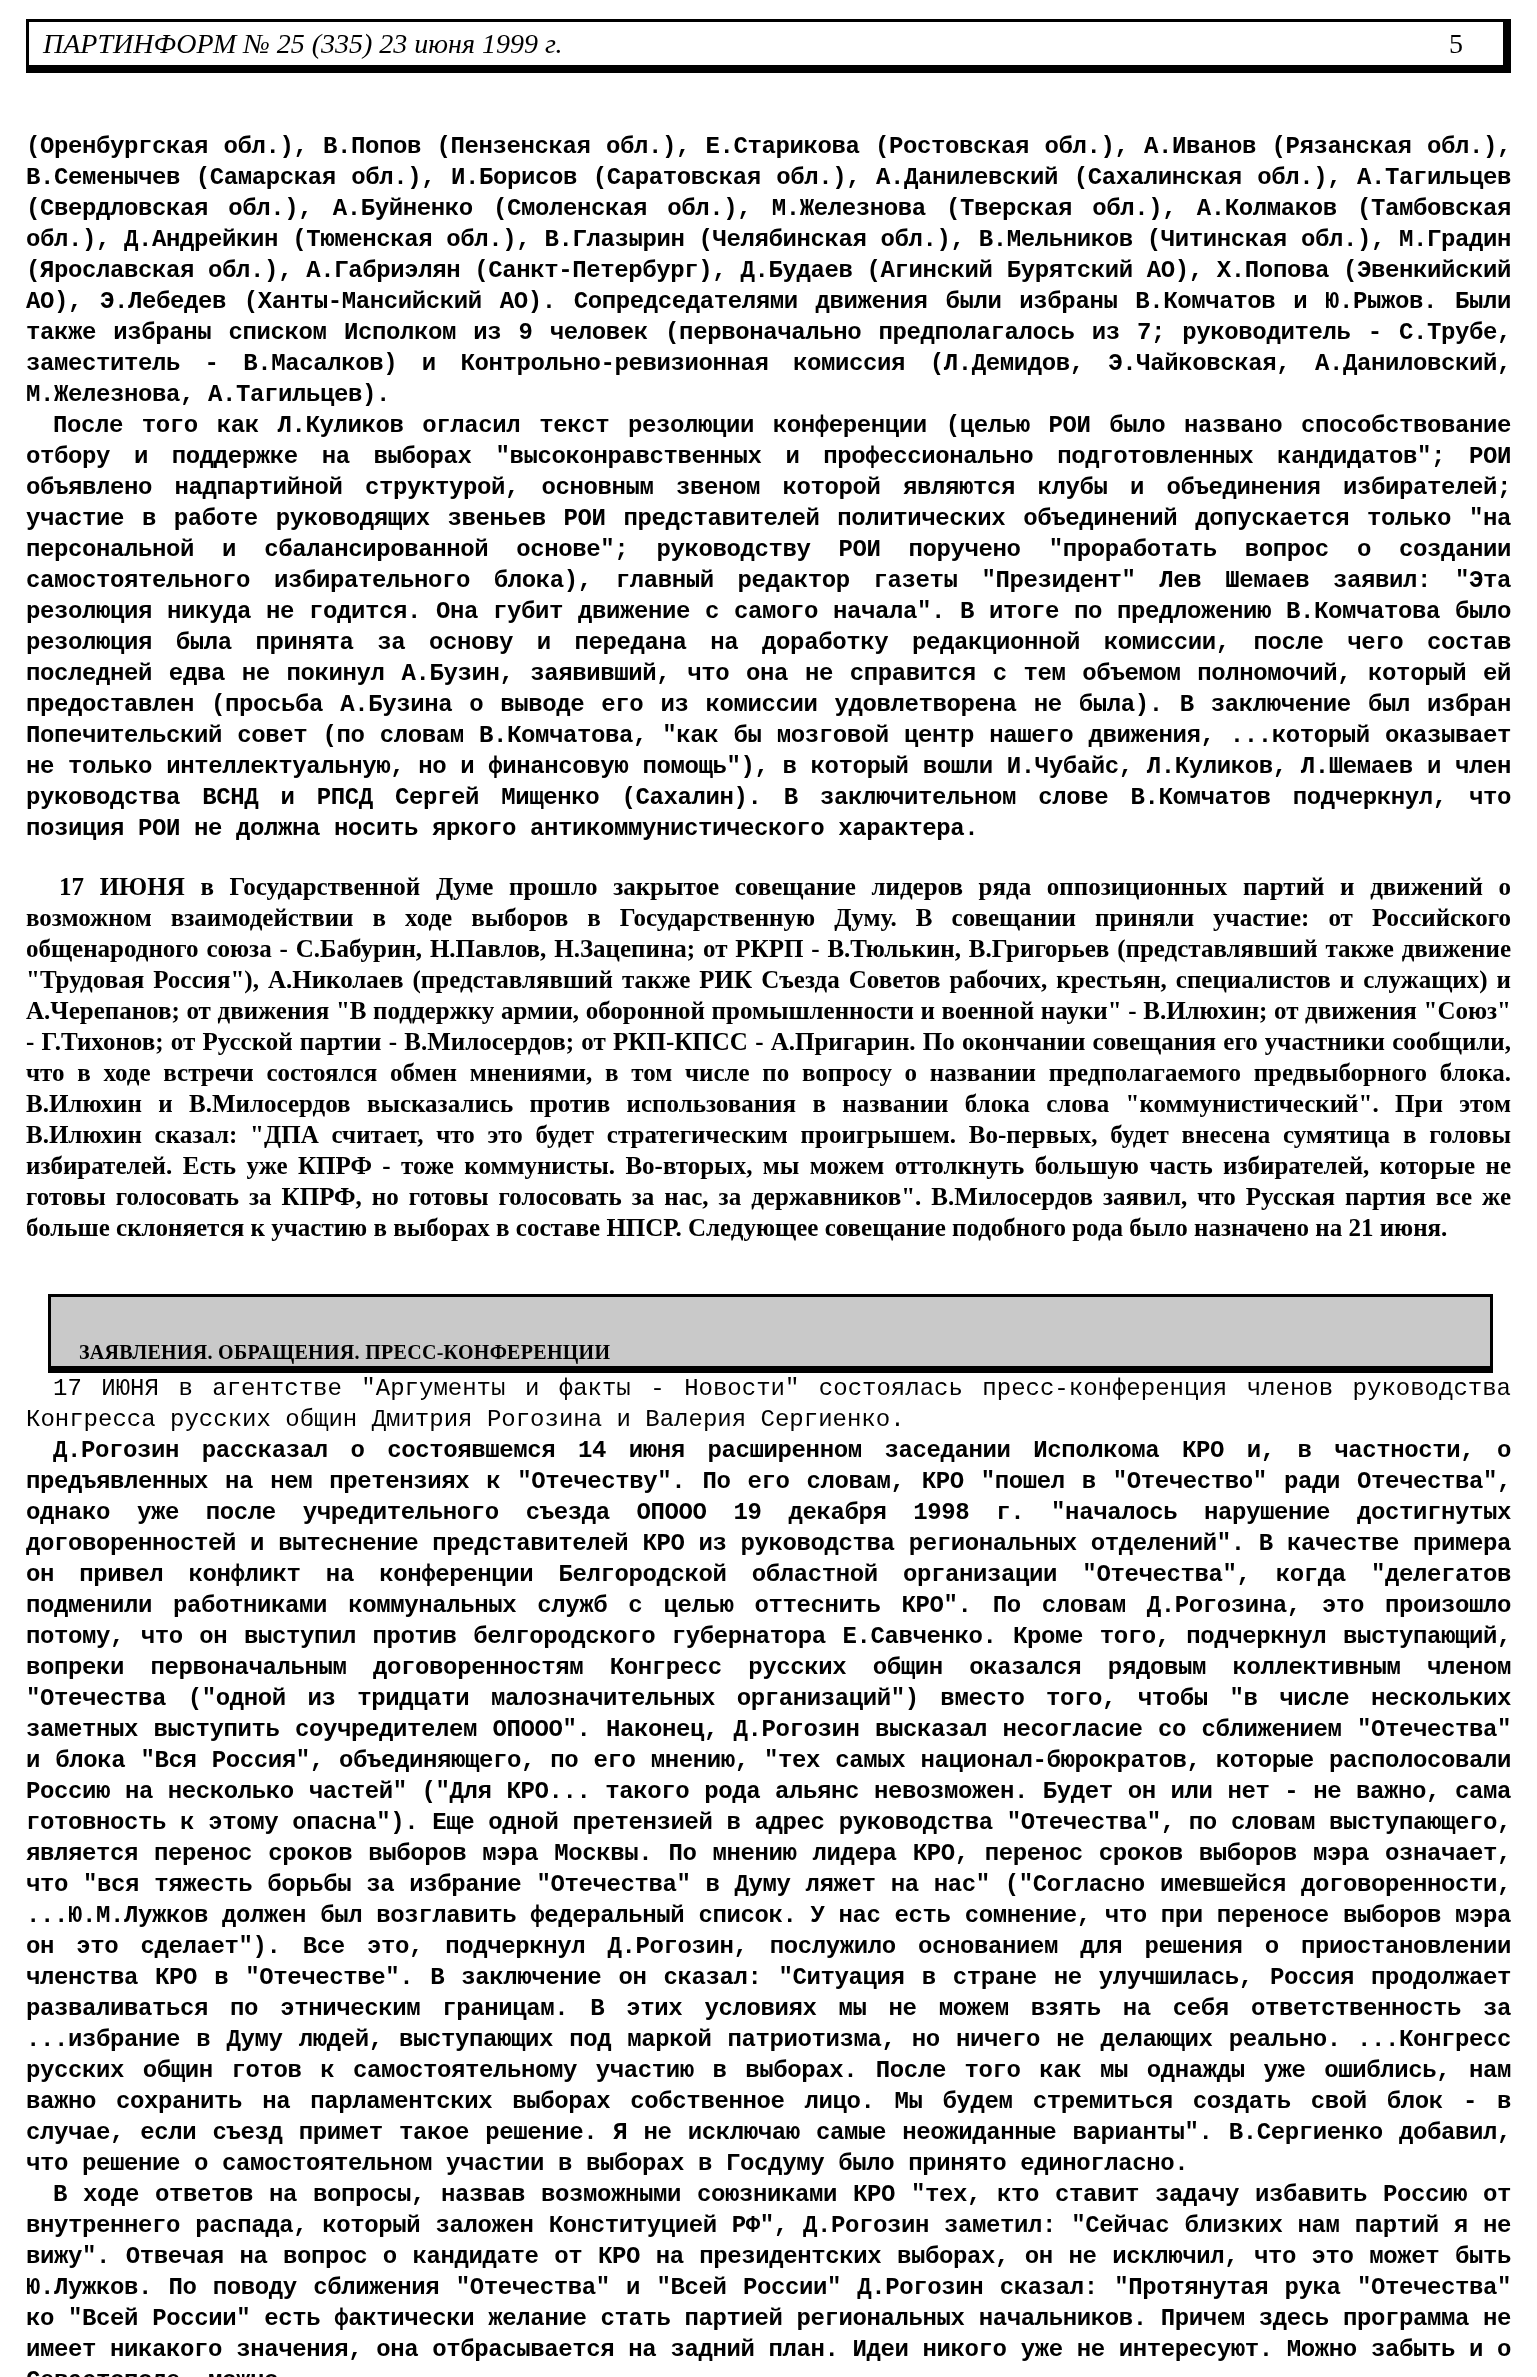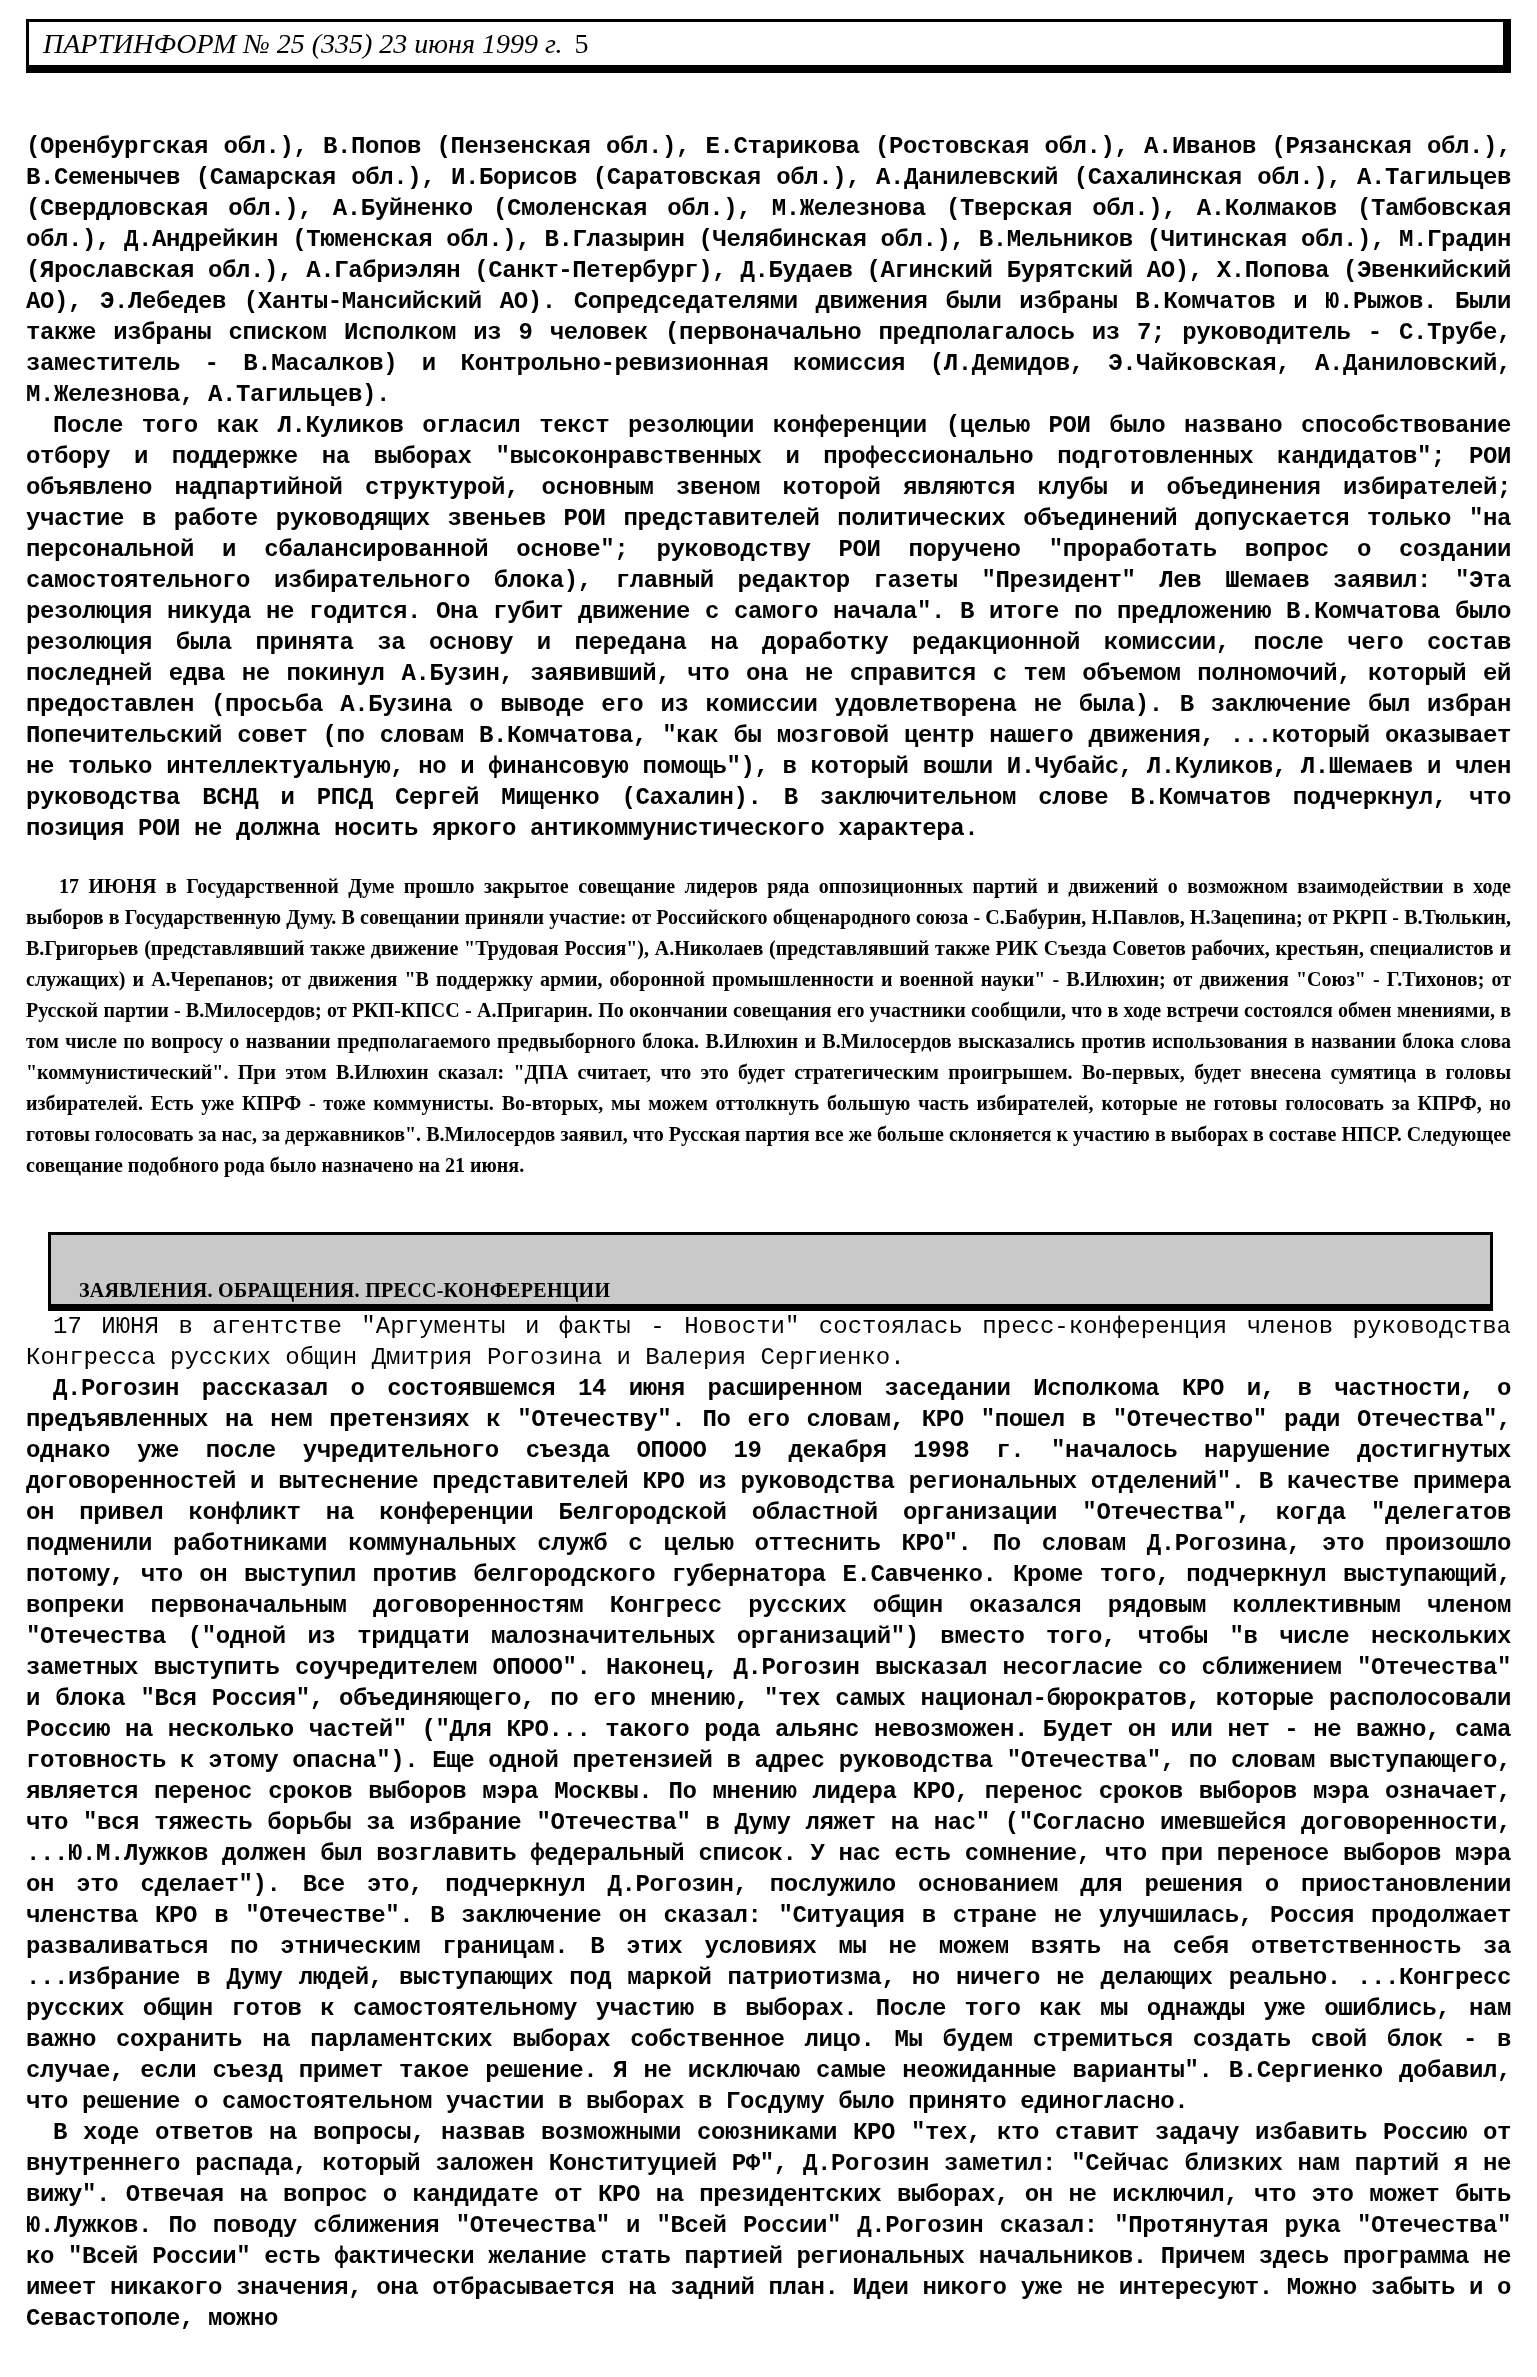--- a/index.html
+++ b/index.html
@@ -24,23 +24,23 @@
   }
   
   .masthead{
     box-sizing:border-box;
     height:54px;
     border:3.8px solid var(--border-color);
     border-right-width:8.3px;
     border-bottom-width:8.3px;
     display:flex;
     align-items:center;
+    justify-content:space-between;
     padding:0 40px 0 14px;
     margin-bottom:58px;
-    gap:12px;
   }
   .masthead-title{
     font-family:"Liberation Serif",serif;
     font-style:italic;
     font-size:28px;
     white-space:nowrap;
   }
   .masthead-page{
     font-family:"Liberation Serif",serif;
     font-size:28px;
@@ -52,21 +52,21 @@
     font-size:24px;
     line-height:31px;
     letter-spacing:-0.4px;
     text-align:justify;
     margin:0;
   }
   p.indent{text-indent:27px;}
   p.serifpara{
     font-family:"Liberation Serif",serif;
     font-weight:bold;
-    font-size:20px;
+    font-size:25px;
     line-height:31px;
     text-align:justify;
     text-indent:33px;
     margin:27px 0 0 0;
   }
   
   .section-banner{
     box-sizing:border-box;
     background:var(--section-header-bg);
     border:3.2px solid var(--border-color);

